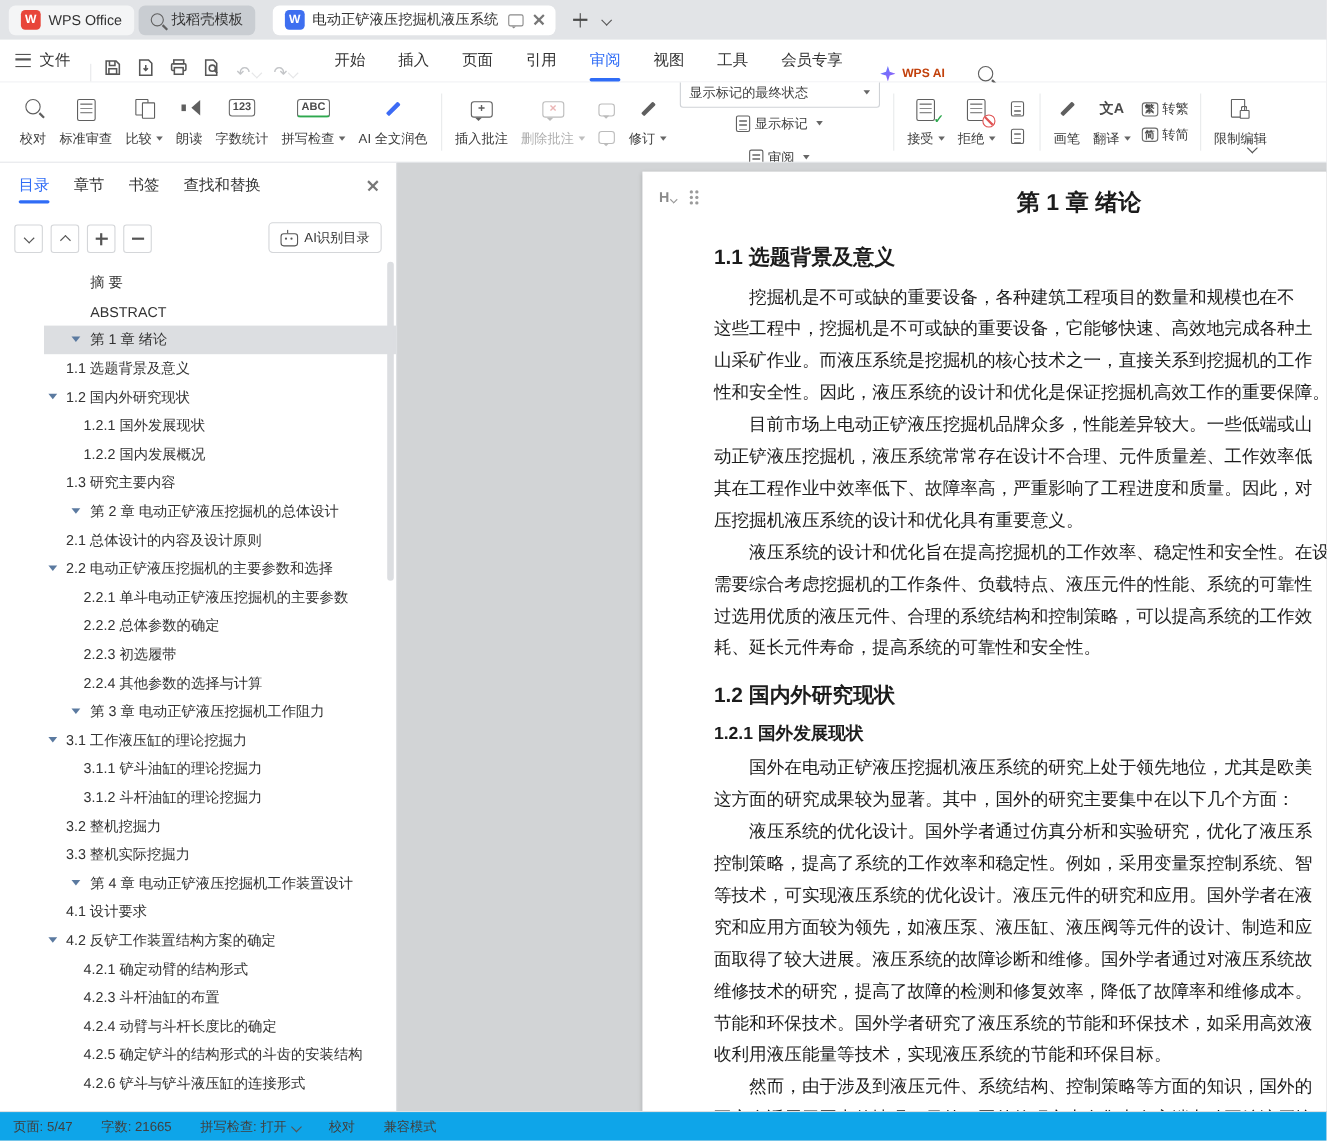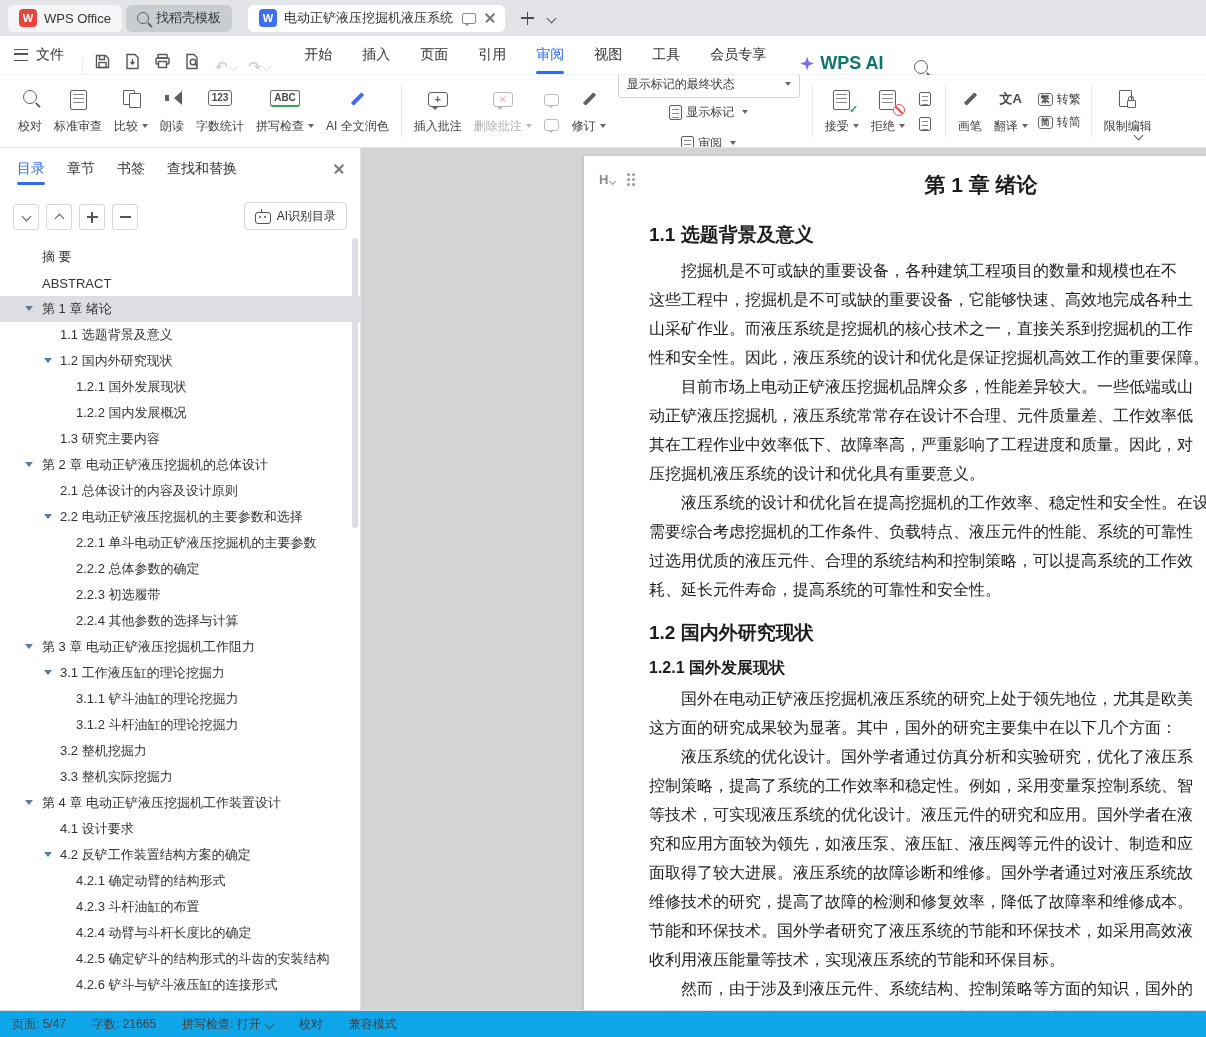--- a/index.html
+++ b/index.html
@@ -42,21 +42,21 @@
   .vline{width:1px;height:16px;background:#e6e8ea;margin:0 4px;}
   .qico{width:26px;height:26px;display:flex;align-items:center;justify-content:center;border-radius:3px;margin:0 2px;}
   .undoredo{display:flex;align-items:center;margin-left:8px;gap:2px;}
   .arr{font-size:15px;color:#c3c5c8;line-height:1;}
   .arr.undo::after{content:"↶";}
   .arr.redo::after{content:"↷";}
   .mtabs{display:flex;align-items:center;gap:30px;margin-left:34px;height:100%;}
   .mtab{position:relative;height:38px;display:flex;align-items:center;font-size:14px;color:#333;white-space:nowrap;cursor:default;}
   .mtab.active{color:#2f6cf6;}
   .mtab.active::after{content:"";position:absolute;left:0;right:0;bottom:0;height:3px;background:#2f6cf6;border-radius:1.5px;}
-  .wpsai{display:flex;align-items:center;gap:6px;margin-left:34px;font-size:18px;font-weight:700;color:#0f766e;}
+  .wpsai{display:flex;align-items:center;gap:6px;margin-left:34px;font-size:11px;font-weight:700;color:#c2410c;}
   .ai-spark{width:14px;height:14px;background:linear-gradient(135deg,#5a7bff,#9b5cf6);
     clip-path:polygon(50% 0,62% 38%,100% 50%,62% 62%,50% 100%,38% 62%,0 50%,38% 38%);}
   .searchbtn{margin-left:30px;display:flex;align-items:center;}
 
   
   .ribbon{height:72px;background:#fff;border-bottom:1px solid #e2e4e7;display:flex;align-items:center;padding-left:12px;flex:none;position:relative;overflow:hidden;}
   .bigbtn{display:flex;flex-direction:column;align-items:center;justify-content:center;gap:6px;padding:0 6px;height:62px;border-radius:4px;flex:none;}
   .bicon{height:24px;display:flex;align-items:flex-start;justify-content:center;position:relative;}
   .blabel{font-size:12px;color:#3d3d3d;white-space:nowrap;display:flex;align-items:center;line-height:1;}
   .chev{display:inline-block;width:0;height:0;border-left:3.5px solid transparent;border-right:3.5px solid transparent;border-top:4px solid #666;margin-left:4px;}
@@ -121,21 +121,21 @@
   .plus::before{content:"";position:absolute;left:0;top:4.6px;width:11px;height:1.8px;background:#555;}
   .plus::after{content:"";position:absolute;left:4.6px;top:0;width:1.8px;height:11px;background:#555;}
   .minus{width:11px;height:1.8px;background:#555;}
   .aibtn{margin-left:auto;height:26px;border:1px solid #d4d6d9;border-radius:4px;display:flex;align-items:center;gap:6px;padding:0 10px;font-size:12px;color:#333;background:#fff;white-space:nowrap;}
   .xrobot{width:14px;height:10px;border:1.5px solid #555;border-radius:3px;position:relative;margin-top:3px;}
   .xrobot::before{content:"";position:absolute;left:5px;top:-4px;width:1.8px;height:3px;background:#555;}
   .xrobot::after{content:"";position:absolute;left:3px;top:3px;width:2px;height:2px;border-radius:50%;background:#555;box-shadow:5px 0 #555;}
   .toc{flex:1;overflow:hidden;padding-top:14px;position:relative;}
   .toc-item{height:26px;display:flex;align-items:center;font-size:13px;color:#333;position:relative;white-space:nowrap;cursor:default;}
   .toc-item.sel{background:#dcdee1;}
-  .toc-item.lvl0{padding-left:42px;}
+  .toc-item.lvl0{padding-left:42px;margin-left:40px;}
   .toc-item.lvl1{padding-left:60px;}
   .toc-item.lvl2{padding-left:76px;}
   .tri{display:none;position:absolute;top:10px;width:0;height:0;border-left:4px solid transparent;border-right:4px solid transparent;border-top:5px solid #5b7aa0;}
   .toc-item.arrow .tri{display:block;}
   .toc-item.lvl0 .tri{left:25px;}
   .toc-item.lvl1 .tri{left:44px;}
   .toc-scroll{position:absolute;right:2px;top:8px;width:6px;height:290px;background:#dcdee1;border-radius:3px;}
 
   
   .docarea{flex:1;background:#d2d4d6;position:relative;overflow:hidden;}

